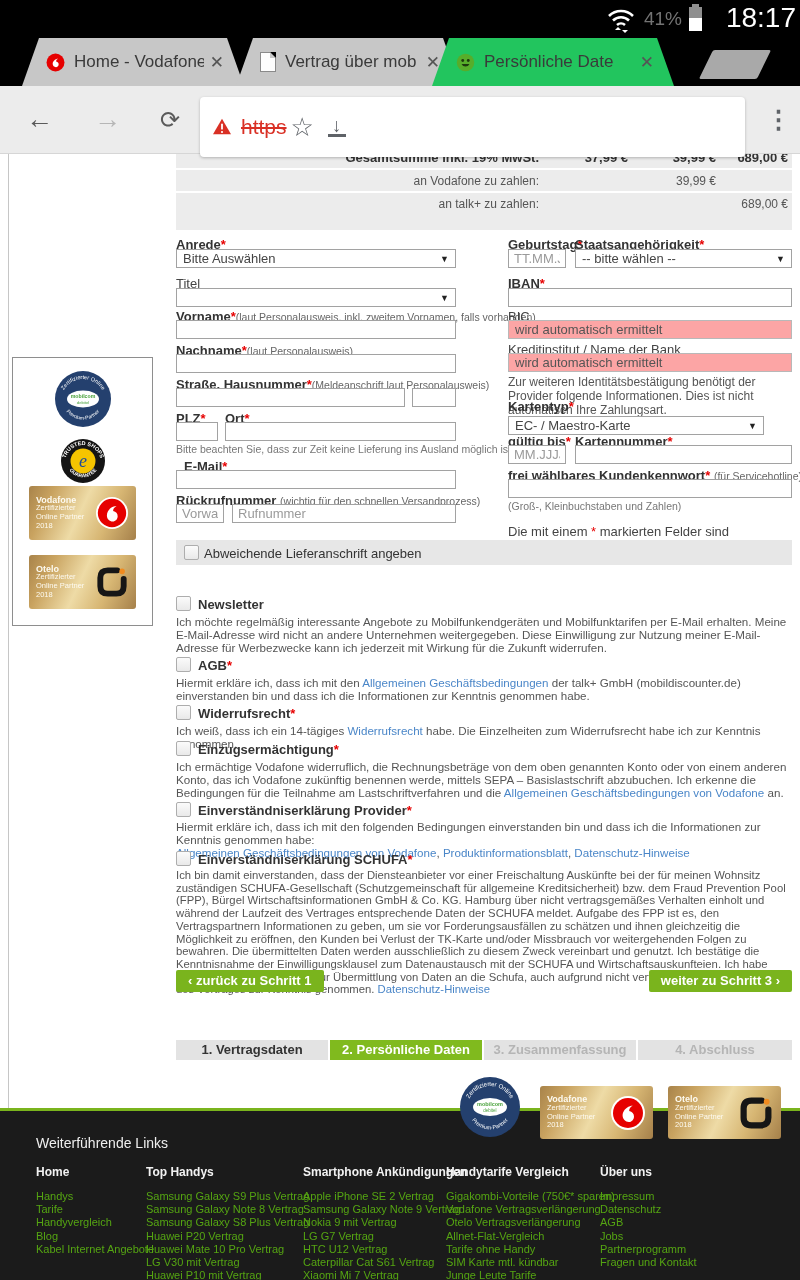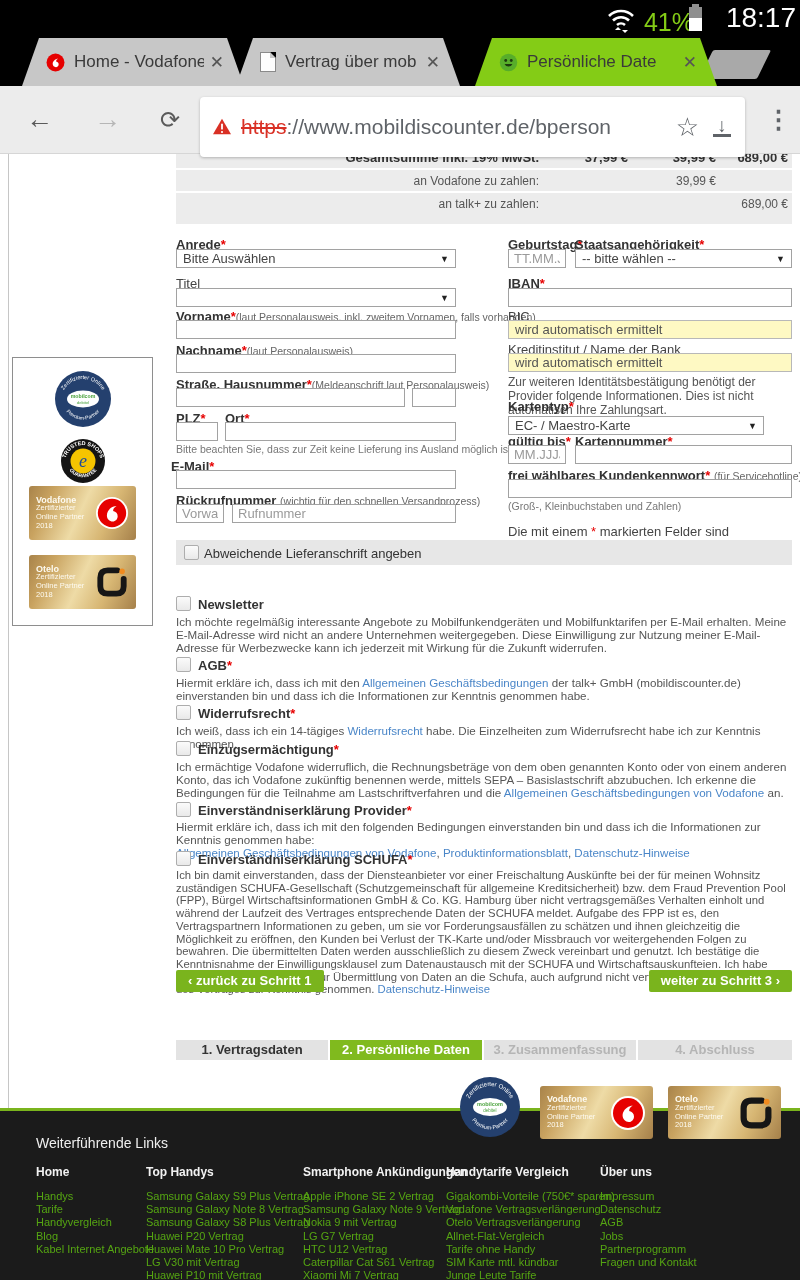--- a/index.html
+++ b/index.html
@@ -6,21 +6,21 @@
   body{width:800px;height:1280px;overflow:hidden;background:#fff;
        font-family:"Liberation Sans", sans-serif;position:relative;}
   #screen{position:absolute;left:0;top:0;width:800px;height:1280px;}
 
   
   .status-bar{position:absolute;left:0;top:0;width:800px;height:38px;background:#000;z-index:30;}
   .sb-time{position:absolute;right:4px;top:2px;color:#fff;font-size:28px;}
   .sb-batt{position:absolute;right:98px;top:7px;width:13px;height:24px;background:#8f8f8f;}
   .sb-batt::before{content:"";position:absolute;left:3px;top:-3px;width:7px;height:3px;background:#8f8f8f;}
   .sb-batt .lvl{position:absolute;left:0;bottom:0;width:13px;height:13px;background:#fff;}
-  .sb-pct{position:absolute;right:106px;top:8px;color:#84cc16;font-size:25px;}
+  .sb-pct{position:absolute;right:118px;top:8px;color:#737373;font-size:19px;}
   .sb-wifi{position:absolute;right:165px;top:6px;}
 
   
   .tab-bar{position:absolute;left:0;top:38px;width:800px;height:48px;background:#000;z-index:29;}
   .tab{position:absolute;top:0;height:48px;display:flex;align-items:center;
        padding:0 20px 0 24px;box-sizing:border-box;
        clip-path:polygon(17px 0, calc(100% - 17px) 0, 100% 100%, 0 100%);}
   .tab .tlabel{flex:1;font-size:17px;color:#3a3a3a;white-space:nowrap;overflow:hidden;margin-left:9px;}
   .tab .tclose{font-size:17px;color:#555;margin-left:6px;flex:0 0 auto;}
   .tab-ic{width:19px;height:19px;flex:0 0 auto;}
@@ -59,21 +59,21 @@
   .flabel.norm{font-weight:normal;color:#444;}
   .req{color:#e60000;}
   .ihint{font-weight:normal;font-size:10.5px;color:#666;}
   .tinput{position:absolute;height:19px;border:1px solid #a2a2a2;background:#fff;font-size:13px;color:#333;
           padding:0 5px;box-sizing:border-box;font-family:"Liberation Sans",sans-serif;border-radius:0;outline:none;}
   .tinput::placeholder{color:#9a9a9a;opacity:1;}
   .selbox{position:absolute;height:19px;border:1px solid #a2a2a2;background:#fff;display:flex;align-items:center;
           padding:0 6px;font-size:13px;color:#444;box-sizing:border-box;}
   .selbox .sval{flex:1;white-space:nowrap;overflow:hidden;}
   .selbox .sarr{font-size:9px;color:#222;}
-  .dinput{position:absolute;height:19px;border:1px solid #b8b8b8;background:#fef9c3;display:flex;align-items:center;
+  .dinput{position:absolute;height:19px;border:1px solid #b8b8b8;background:#fca5a5;display:flex;align-items:center;
           padding:0 6px;font-size:13px;color:#555;box-sizing:border-box;}
   .note{position:absolute;font-size:10.5px;color:#777;}
   .ptext{position:absolute;font-size:12px;line-height:14px;color:#555;}
   .cbox{position:absolute;width:15px;height:15px;border:1px solid #adadad;border-radius:2px;
         background:linear-gradient(#fbfbfb,#e9e9e9);box-sizing:border-box;}
   .grayband{position:absolute;left:176px;top:540px;width:616px;height:25px;background:#e7e7e7;}
   .ctitle{position:absolute;font-size:13px;font-weight:bold;color:#333;white-space:nowrap;}
   .cpara{position:absolute;left:176px;width:616px;font-size:11.6px;line-height:13.2px;color:#555;}
   .lnk{color:#4a86c8;}
   .pflicht{position:absolute;left:508px;top:524px;font-size:13px;color:#444;}
@@ -111,21 +111,21 @@
   <div class="sum-row" style="top:138px;height:30px;">
     <span class="sum-lab sr1" style="top:12px;">Gesamtsumme inkl. 19% MwSt.</span>
     <span class="sum-v1 sr1" style="top:12px;">37,99 €</span>
     <span class="sum-v2 sr1" style="top:12px;">39,99 €</span>
     <span class="sum-v3 sr1" style="top:12px;">689,00 €</span>
   </div>
   <div class="sum-row" style="top:170px;height:21px;">
     <span class="sum-lab sr2" style="top:4px;">an Vodafone zu zahlen:</span>
     <span class="sum-v2 sr2" style="top:4px;">39,99 €</span>
   </div>
-  <div class="sum-row" style="top:193px;height:31px;text-align:center;">
+  <div class="sum-row" style="top:193px;height:37px;text-align:center;">
     <span class="sum-lab sr2" style="top:4px;">an talk+ zu zahlen:</span>
     <span class="sum-v3 sr2" style="top:4px;">689,00 €</span>
   </div>
 
 
   <div class="flabel" style="left:176px;top:237px;"><span>Anrede</span><span class="req">*</span></div>
   <div class="selbox" style="left:176px;top:249px;width:280px;">
     <span class="sval">Bitte Auswählen</span>
       <span class="sarr">▼</span>
   </div>
@@ -145,21 +145,21 @@
   <div class="flabel" style="left:176px;top:377px;"><span>Straße, Hausnummer</span><span class="req">*</span><span class="ihint">(Meldeanschrift laut Personalausweis)</span></div>
   <input class="tinput" style="left: 176px; top: 388px; width: 229px;">
   <input class="tinput" style="left: 412px; top: 388px; width: 44px;">
 
   <div class="flabel" style="left:176px;top:411px;"><span>PLZ</span><span class="req">*</span></div>
   <div class="flabel" style="left:225px;top:411px;"><span>Ort</span><span class="req">*</span></div>
   <input class="tinput" style="left: 176px; top: 422px; width: 42px;">
   <input class="tinput" style="left: 225px; top: 422px; width: 231px;">
   <div class="note" style="left:176px;top:443px;">Bitte beachten Sie, dass zur Zeit keine Lieferung ins Ausland möglich ist.</div>
 
-  <div class="flabel" style="left:171px;top:459px;"><span>E-Mail</span><span class="req">*</span></div>
+  <div class="flabel" style="left:184px;top:459px;"><span>E-Mail</span><span class="req">*</span></div>
   <input class="tinput" style="left: 176px; top: 470px; width: 280px;">
 
   <div class="flabel" style="left:176px;top:493px;"><span>Rückrufnummer</span> <span class="ihint">(wichtig für den schnellen Versandprozess)</span></div>
   <input class="tinput" style="left: 176px; top: 504px; width: 48px;" placeholder="Vorwahl">
   <input class="tinput" style="left: 232px; top: 504px; width: 224px;" placeholder="Rufnummer">
 
   <div class="flabel" style="left:508px;top:237px;"><span>Geburtstag</span><span class="req">*</span></div>
   <div class="flabel" style="left:575px;top:237px;"><span>Staatsangehörigkeit</span><span class="req">*</span></div>
   <input class="tinput" style="left: 508px; top: 249px; width: 58px;" placeholder="TT.MM.JJJJ">
   <div class="selbox" style="left:575px;top:249px;width:217px;">
@@ -408,21 +408,21 @@
         <path fill="#fff" d="M18.8 27c-3.4 0-6.2-2.8-6.2-6.4 0-4.2 3.1-8.1 7.3-9.4 1.1-.4 2.2-.5 2.9-.4-2.1.8-3.6 2.7-3.6 4.8v.4c3 .7 4.8 2.6 4.8 5.4 0 3-2.3 5.6-5.2 5.6z"></path>
       </svg>
       <span class="tlabel">Home - Vodafone</span>
       <span class="tclose">✕</span>
     </div>
     <div class="tab" style="left:236px;width:224px;background:#c7c7c7;">
       <span class="doc-ic"></span>
       <span class="tlabel">Vertrag über mob</span>
       <span class="tclose">✕</span>
     </div>
-    <div class="tab" style="left:475px;width:242px;background:#84cc16;z-index:2;">
+    <div class="tab" style="left:432px;width:242px;background:#22c55e;z-index:2;">
       <svg class="tab-ic" viewBox="0 0 24 24">
         <circle cx="12" cy="12" r="11" fill="#57ad2a"></circle>
         <circle cx="8.5" cy="9.5" r="1.8" fill="#1d3a0e"></circle>
         <circle cx="15.5" cy="9.5" r="1.8" fill="#1d3a0e"></circle>
         <path d="M7 14 A 5.5 5.5 0 0 0 17 14 Z" fill="#1d3a0e"></path>
       </svg>
       <span class="tlabel">Persönliche Date</span>
       <span class="tclose">✕</span>
     </div>
     <div class="newtab-btn"></div>
@@ -432,21 +432,20 @@
     <span class="nav-ic" style="left:26px;">←</span>
     <span class="nav-ic" style="left:94px;color:#b6b6b6;">→</span>
     <span class="nav-ic" style="left:160px;font-size:24px;">⟳</span>
     <div class="url-box">
       <svg width="20" height="18" viewBox="0 0 24 22">
         <path d="M12 1 L23 20 H1 Z" fill="#d93025"></path>
         <rect x="10.9" y="7" width="2.2" height="7" fill="#fff"></rect>
         <rect x="10.9" y="16" width="2.2" height="2.2" fill="#fff"></rect>
       </svg>
       <span class="u-https">https</span>
-      <span class="u-rest">://www.mobildiscounter.de/bperson</span>
       <span class="u-fade"></span>
       <span class="u-star">☆</span>
       <span class="dl-ic">↓</span>
     </div>
     <span class="menu-dots">⋮</span>
   </div>
 
 </div>
 
 </body></html>

